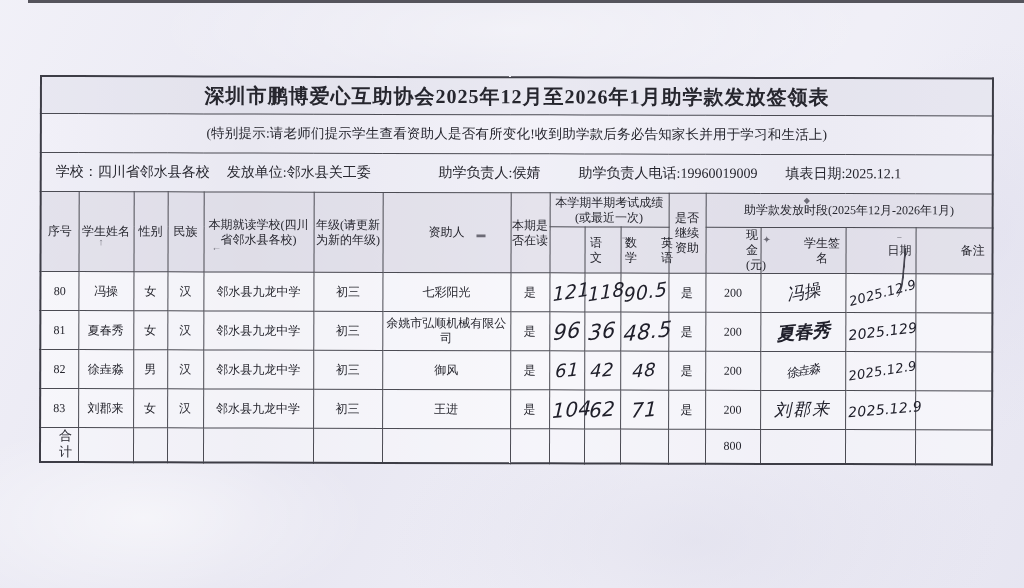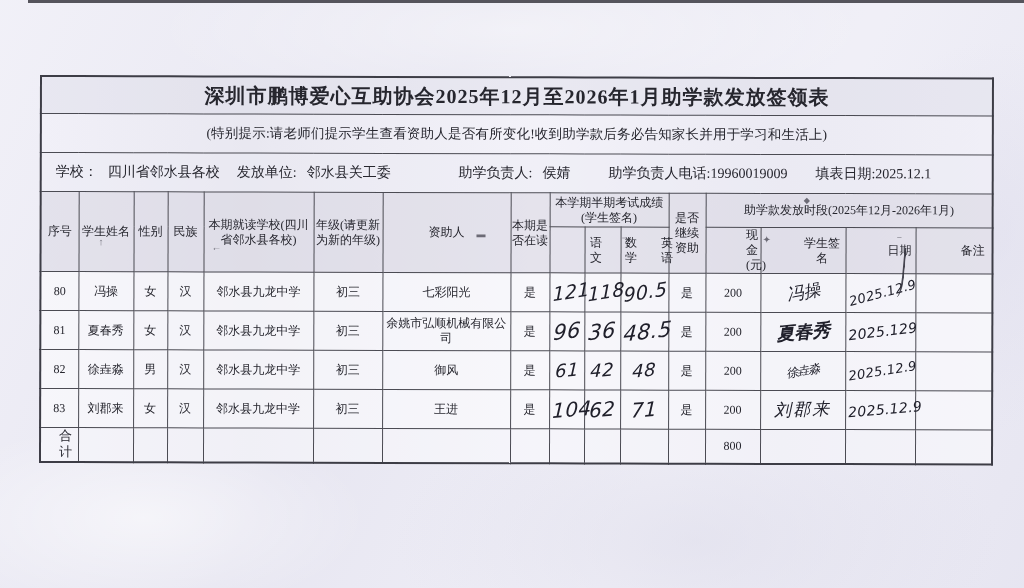--- a/index.html
+++ b/index.html
@@ -22,21 +22,21 @@
     border:2px solid #3d3d46;
     background:linear-gradient(90deg,#f1f0f8 0%,#e9e8f1 22%,#f3f2f9 52%,#ebeaf3 78%,#f0eff7 100%);
   }
   td{
     border:1px solid #4b4b53;text-align:center;vertical-align:middle;
     font-size:12px;line-height:1.25;color:#26262e;padding:0 2px;overflow:visible;
   }
   tr.title-row td{height:36px;font-size:20px;font-weight:bold;letter-spacing:1px;background:rgba(213,212,224,0.30);}
   tr.note-row td{height:38px;font-size:13.5px;letter-spacing:0.2px;}
   tr.info-row td{height:38px;text-align:left;font-size:14px;white-space:nowrap;padding-left:14px;background:rgba(236,235,244,0.35);}
-  .iv{margin-left:10px;}
+  .iv{}
   .gap1{margin-left:17px;} .gap2{margin-left:44px;padding-left:24px;} .gap3{margin-left:38px;} .gap4{margin-left:28px;}
   tr.h1 td,tr.h2 td{background:rgba(207,206,218,0.40);font-size:12px;}
   tr.h1 td{height:33px;}
   tr.h2 td{height:38px;padding-left:40px;}
   td.small-h{font-size:11.5px;}
   td.narrow-h{font-size:12px;padding:0 1px;margin-left:45px;}
   tr.data td{height:38px;background:rgba(251,251,254,0.55);}
   tr.total-row td{height:32px;background:rgba(248,248,252,0.5);}
   td.left{text-align:left;padding-left:18px;font-size:13px;}
   
@@ -110,21 +110,21 @@
 
     <tr class="h1">
       <td rowspan="2">序号</td>
       <td rowspan="2">学生姓名</td>
       <td rowspan="2">性别</td>
       <td rowspan="2">民族</td>
       <td rowspan="2" class="small-h">本期就读学校(四川省邻水县各校)</td>
       <td rowspan="2" class="small-h">年级(请更新为新的年级)</td>
       <td rowspan="2">资助人</td>
       <td rowspan="2" class="narrow-h">本期是否在读</td>
-      <td colspan="3" class="small-h">本学期半期考试成绩(学生签名)</td>
+      <td colspan="3" class="small-h">本学期半期考试成绩(或最近一次)</td>
       <td rowspan="2" class="narrow-h">是否继续资助</td>
       <td colspan="4" class="small-h">助学款发放时段(2025年12月-2026年1月)</td>
     </tr>
     <tr class="h2">
       <td>语文</td>
       <td>数学</td>
       <td>英语</td>
       <td class="small-h">现金(元)</td>
       <td>学生签名</td>
       <td>日期</td>

